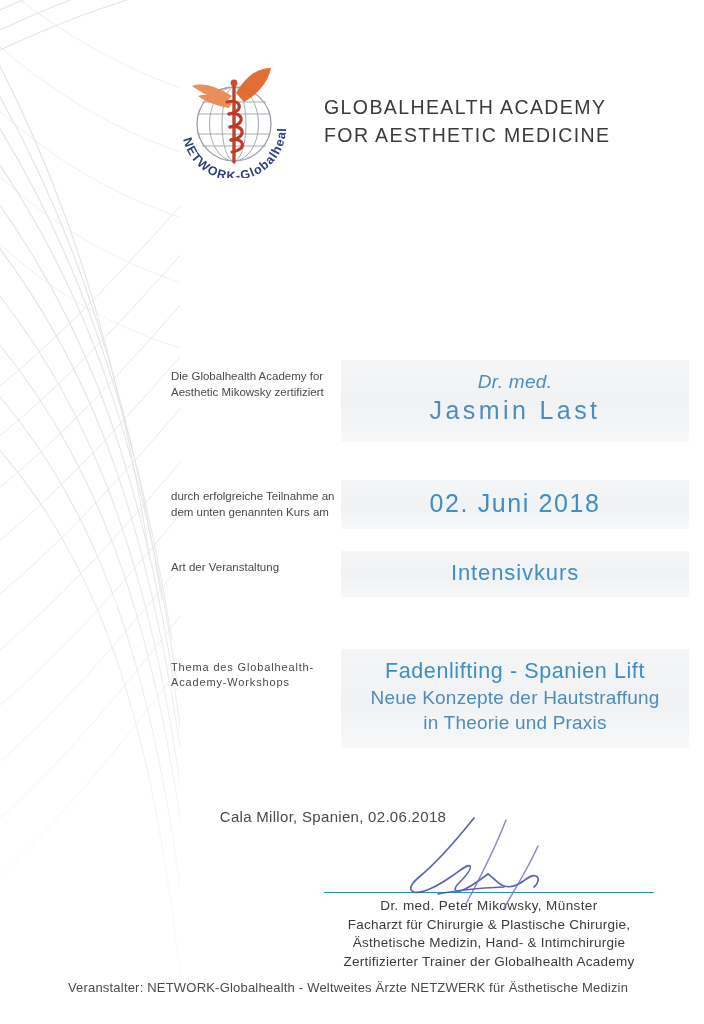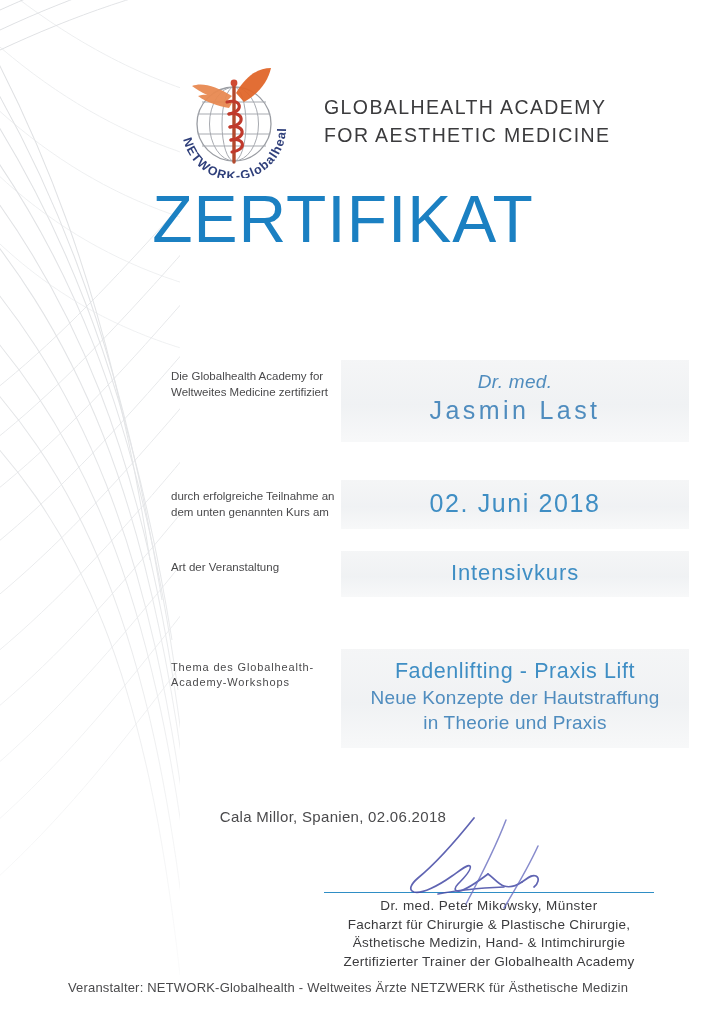--- a/index.html
+++ b/index.html
@@ -348,28 +348,27 @@
           <textPath href="#logoArc" startOffset="7%">NETWORK-Globalhealth</textPath>
         </text>
       </svg>
     </div>
     <div class="academy-name">
       <span class="ln1">GLOBALHEALTH  ACADEMY</span>
       <span class="ln2">FOR  AESTHETIC  MEDICINE</span>
     </div>
   </div>
 
-  <div class="title">ZERTIFIKAT</div>
 
   <div class="fields">
 
     <div class="field-row row-name">
       <div class="field-label">
         <span class="ln">Die Globalhealth Academy for</span>
-        <span class="ln">Weltweites Medicine zertifiziert</span>
+        <span class="ln">Aesthetic Mikowsky zertifiziert</span>
       </div>
       <div class="field-value">
         <span class="vline vline-1">Dr. med.</span>
         <span class="vline vline-2">Jasmin Last</span>
       </div>
     </div>
 
     <div class="field-row row-date">
       <div class="field-label">
         <span class="ln">durch erfolgreiche Teilnahme an</span>
@@ -388,21 +387,21 @@
         <span class="vline vline-1">Intensivkurs</span>
       </div>
     </div>
 
     <div class="field-row row-topic">
       <div class="field-label spaced">
         <span class="ln">Thema des Globalhealth-</span>
         <span class="ln">Academy-Workshops</span>
       </div>
       <div class="field-value">
-        <span class="vline vline-1">Fadenlifting - Praxis Lift</span>
+        <span class="vline vline-1">Fadenlifting - Spanien Lift</span>
         <span class="vline vline-2">Neue Konzepte der Hautstraffung</span>
         <span class="vline vline-3">in Theorie und Praxis</span>
       </div>
     </div>
 
   </div>
 
   <div class="place-date">Cala Millor, Spanien, 02.06.2018</div>
 
   <div class="signature-block">

